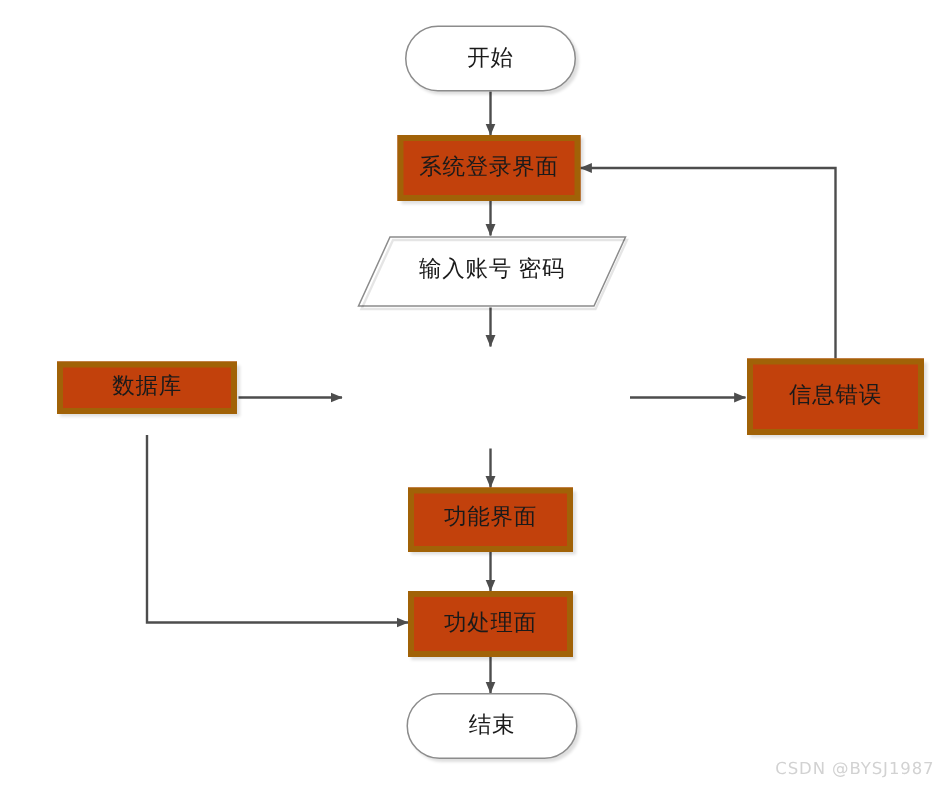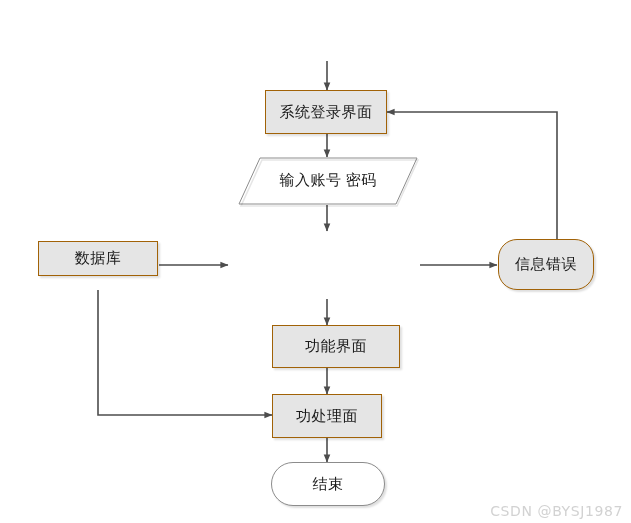--- a/index.html
+++ b/index.html
@@ -32,22 +32,22 @@
     align-items: center;
     justify-content: center;
     text-align: center;
     color: #1a1a1a;
     font-size: 15px;
     line-height: 1.25;
     letter-spacing: 0.5px;
     z-index: 2;
   }
   .rect {
-    border: 1px solid #a16207;
-    background: #e5e5e5;
+    border: 4px solid #a16207;
+    background: #c2410c;
     box-shadow: 2px 2px 2px rgba(0,0,0,0.13);
   }
   .terminator {
     border: 1px solid #8c8c8c;
     background: #ffffff;
     border-radius: 22px;
     box-shadow: 2px 2px 2px rgba(0,0,0,0.13);
   }
   .shape-wrap {
     position: absolute;
@@ -75,21 +75,21 @@
     line-height: 1.3;
     letter-spacing: 0.5px;
     pointer-events: none;
     gap: 36px;
   }
   .watermark {
     position: absolute;
     right: 8px;
     bottom: 4px;
     font-family: "DejaVu Sans", "Liberation Sans", sans-serif;
-    font-size: 14px;
+    font-size: 11px;
     color: #d2d2d2;
     letter-spacing: 0.6px;
     z-index: 3;
   }
 </style>
 </head>
 <body>
 
 <div id="canvas">
 
@@ -106,45 +106,48 @@
       <path d="M159,265 L228,265" marker-end="url(#arrow)"></path>
       <path d="M420,265 L497,265" marker-end="url(#arrow)"></path>
       <path d="M557,239 L557,112 L387,112" marker-end="url(#arrow)"></path>
       <path d="M327,299 L327,325" marker-end="url(#arrow)"></path>
       <path d="M327,368 L327,394" marker-end="url(#arrow)"></path>
       <path d="M98,290 L98,415 L272,415" marker-end="url(#arrow)"></path>
       <path d="M327,438 L327,462" marker-end="url(#arrow)"></path>
     </g>
   </svg>
 
+  <div class="node terminator" style="left:270px; top:17px; width:114px; height:44px;">
+    <span>开始</span>
+  </div>
 
   <div class="node rect" style="left:265px; top:90px; width:122px; height:44px;">
     <span>系统登录界面</span>
   </div>
 
   <div class="shape-wrap" style="left:238px; top:157px; width:180px; height:48px;">
     <svg width="180" height="48" viewBox="0 0 180 48">
       <polygon points="22,1 179,1 158,47 1,47" fill="#ffffff" stroke="#8c8c8c" stroke-width="1"></polygon>
       <polygon points="24,3 180,3 159,49 3,49" fill="none" stroke="rgba(0,0,0,0.10)" stroke-width="1.6"></polygon>
     </svg>
     <div class="shape-label">
       <span>输入账号 密码</span>
     </div>
   </div>
 
 
   <div class="node rect" style="left:38px; top:241px; width:120px; height:35px;">
     <span>数据库</span>
   </div>
 
-  <div class="node rect" style="left:498px; top:239px; width:96px; height:51px;border-radius:19px;">
+  <div class="node rect" style="left:498px; top:239px; width:118px; height:51px;">
     <span>信息错误</span>
   </div>
 
-  <div class="node rect" style="left:272px; top:325px; width:128px; height:43px;">
+  <div class="node rect" style="left:272px; top:325px; width:110px; height:43px;font-family:Liberation Mono, monospace;">
     <span>功能界面</span>
   </div>
 
   <div class="node rect" style="left:272px; top:394px; width:110px; height:44px;">
     <span>功处理面</span>
   </div>
 
   <div class="node terminator" style="left:271px; top:462px; width:114px; height:44px;">
     <span>结束</span>
   </div>

